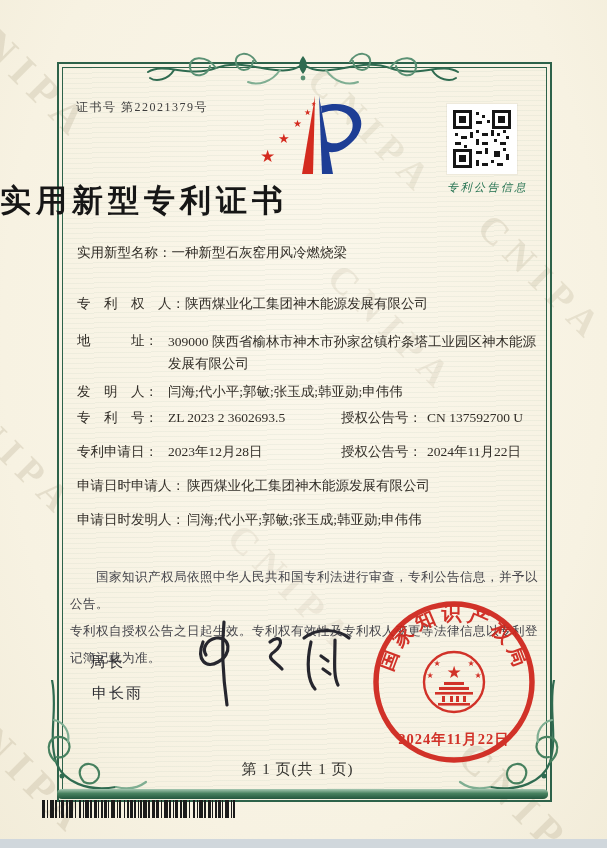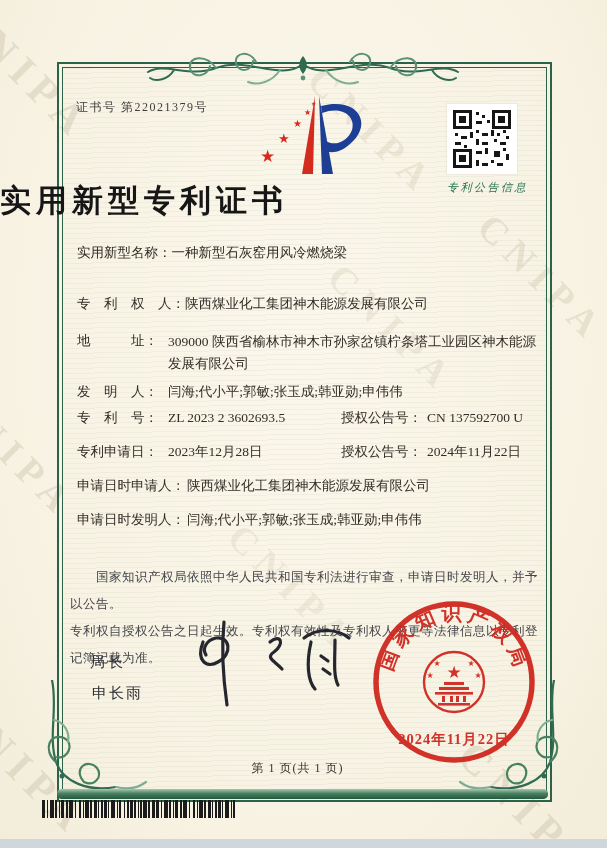--- a/index.html
+++ b/index.html
@@ -37,21 +37,21 @@
   .pair-right{flex:1;display:flex;}
   .pair-right .flabel{flex:0 0 86px;}
   .mb-app{margin-bottom:14px;justify-content:space-between;}
   .declaration{position:absolute;left:70px;top:564px;width:472px;font-size:12.5px;
       line-height:27px;color:#45454b;letter-spacing:.5px;}
   .decl-1{text-indent:26px;}
   .sign-title{position:absolute;left:90px;top:653px;font-size:15px;letter-spacing:3px;color:#2e2e33;}
   .sign-name{position:absolute;left:92px;top:684px;font-size:15px;letter-spacing:2px;color:#2e2e33;}
   .signature{position:absolute;left:172px;top:608px;}
   .seal{position:absolute;left:366px;top:594px;opacity:.93;}
-  .page-no{position:absolute;left:0;right:12px;top:760px;text-align:center;font-size:12px;
+  .page-no{position:absolute;left:0;right:12px;top:760px;text-align:center;font-size:15px;
       letter-spacing:1px;color:#33322e;}
   .barcode{position:absolute;left:42px;top:800px;}
   .photo-edge{position:absolute;left:0;right:0;bottom:0;height:9px;background:#d0d7dc;}
   .logo-star{position:absolute;color:#d42b1f;line-height:1;}
 </style>
 </head>
 <body>
 
 <div class="page">
 
@@ -211,21 +211,21 @@
       <span class="flabel-wide">申请日时申请人：</span>
       <span class="fvalue">陕西煤业化工集团神木能源发展有限公司</span>
     </div>
     <div class="row">
       <span class="flabel-wide">申请日时发明人：</span>
       <span class="fvalue">闫海;代小平;郭敏;张玉成;韩亚勋;申伟伟</span>
     </div>
   </div>
 
   <div class="declaration">
-    <div class="decl-1">国家知识产权局依照中华人民共和国专利法进行审查，申请日时发明人，并予以公告。</div>
+    <div class="decl-1">国家知识产权局依照中华人民共和国专利法进行审查，专利公告信息，并予以公告。</div>
     <div class="decl-2">专利权自授权公告之日起生效。专利权有效性及专利权人变更等法律信息以专利登记簿记载为准。</div>
   </div>
 
   <div class="sign-title">局长</div>
   <div class="sign-name">申长雨</div>
 
   <svg class="signature" width="200" height="105" viewBox="0 0 200 105">
     <g stroke="#26262e" stroke-width="3.2" fill="none" stroke-linecap="round">
       <path d="M52,14 C50,34 50,62 55,97"></path>
       <path d="M31,34 C24,52 34,61 46,54 C61,46 58,28 44,30 C34,32 30,41 34,47"></path>

